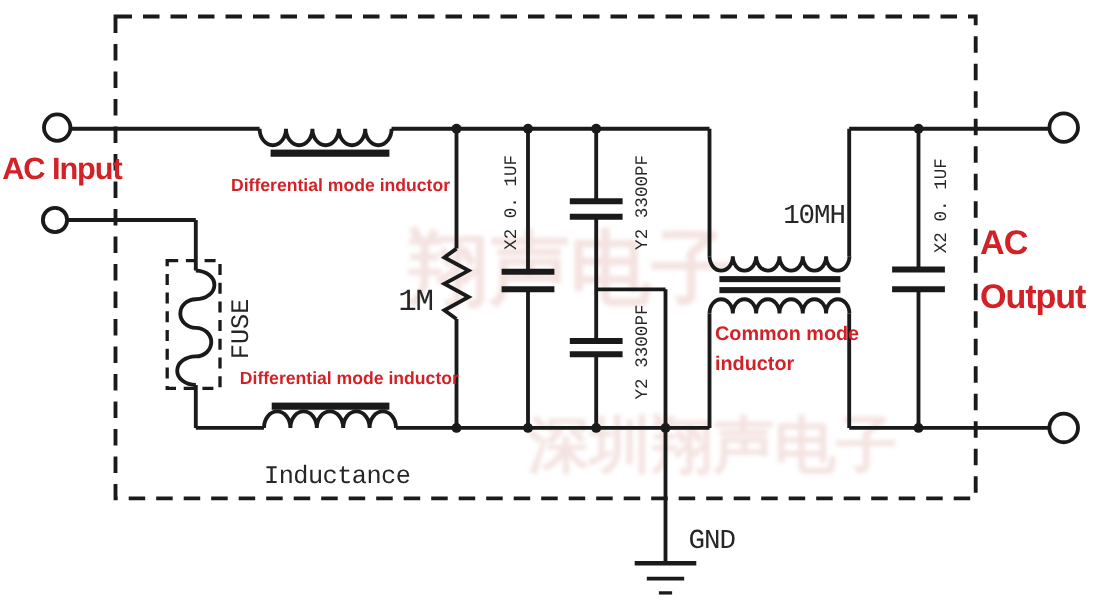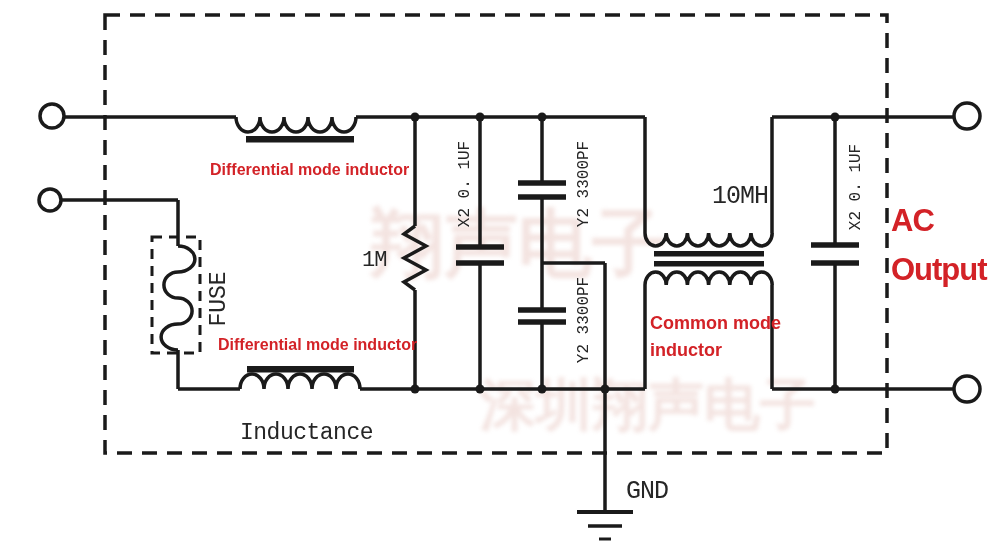--- a/index.html
+++ b/index.html
@@ -109,40 +109,41 @@
       <circle cx="542" cy="117" r="4.5"></circle>
       <circle cx="835" cy="117" r="4.5"></circle>
       <circle cx="415" cy="389" r="4.5"></circle>
       <circle cx="480" cy="389" r="4.5"></circle>
       <circle cx="542" cy="389" r="4.5"></circle>
       <circle cx="605" cy="389" r="4.5"></circle>
       <circle cx="835" cy="389" r="4.5"></circle>
     </g>
   </svg>
 
+  <div class="lbl red big-red" style="left:2px;top:138px;">AC Input</div>
 
   <div class="lbl red out-red" style="left:891px;top:196px;">
     <div>AC</div>
     <div>Output</div>
   </div>
 
   <div class="lbl red small-red" style="left:210px;top:161px;">Differential mode inductor</div>
 
   <div class="lbl red small-red" style="left:218px;top:336px;">Differential mode inductor</div>
 
-  <div class="lbl red cm-red" style="left:650px;top:290px;margin-top:20px;">
+  <div class="lbl red cm-red" style="left:650px;top:290px;">
     <div>Common mode</div>
     <div>inductor</div>
   </div>
 
   <div class="lbl mono vert" style="left:219px;top:299px;font-size:23px;">FUSE</div>
 
   <div class="lbl mono" style="left:240px;top:420px;font-size:23px;letter-spacing:-0.5px;">Inductance</div>
 
-  <div class="lbl mono" style="left:362px;top:248px;font-size:22px;letter-spacing:-1px;">1M</div>
+  <div class="lbl mono" style="left:362px;top:260px;font-size:28px;letter-spacing:-1px;">1M</div>
 
   <div class="lbl mono vert" style="left:465px;top:184px;font-size:16px;">X2 0. 1UF</div>
 
   <div class="lbl mono vert" style="left:584px;top:184px;font-size:16px;">Y2 3300PF</div>
 
   <div class="lbl mono vert" style="left:584px;top:320px;font-size:16px;">Y2 3300PF</div>
 
   <div class="lbl mono vert" style="left:856px;top:187px;font-size:16px;">X2 0. 1UF</div>
 
   <div class="lbl mono ctr" style="left:710px;top:196px;font-size:25px;letter-spacing:-1px;">10MH</div>

